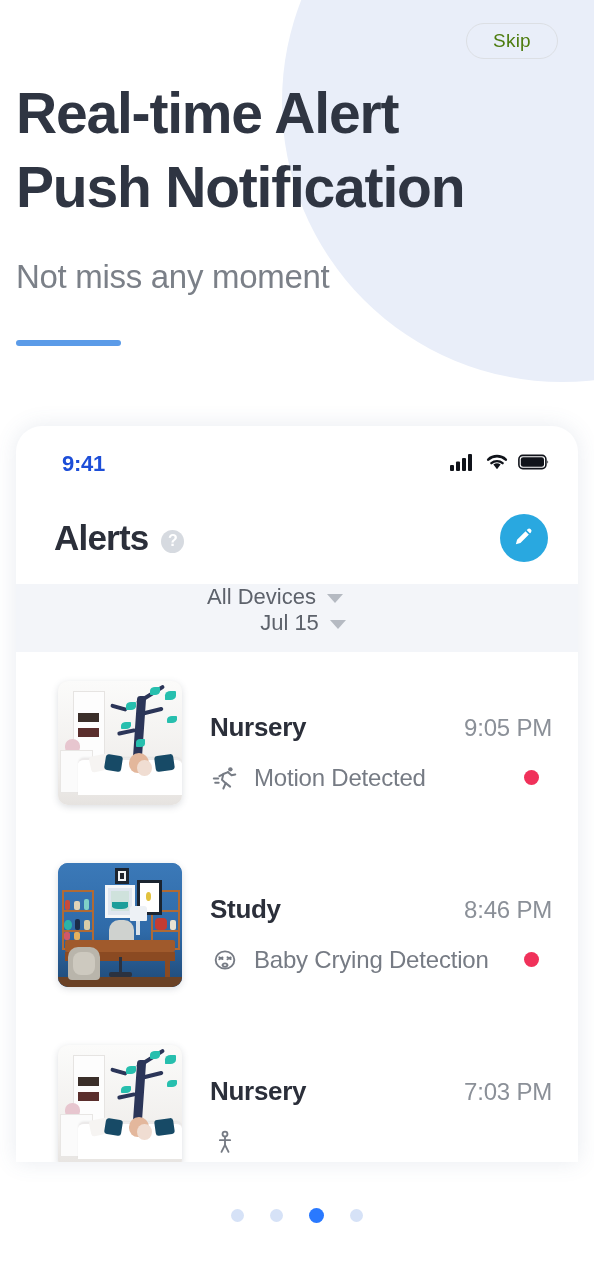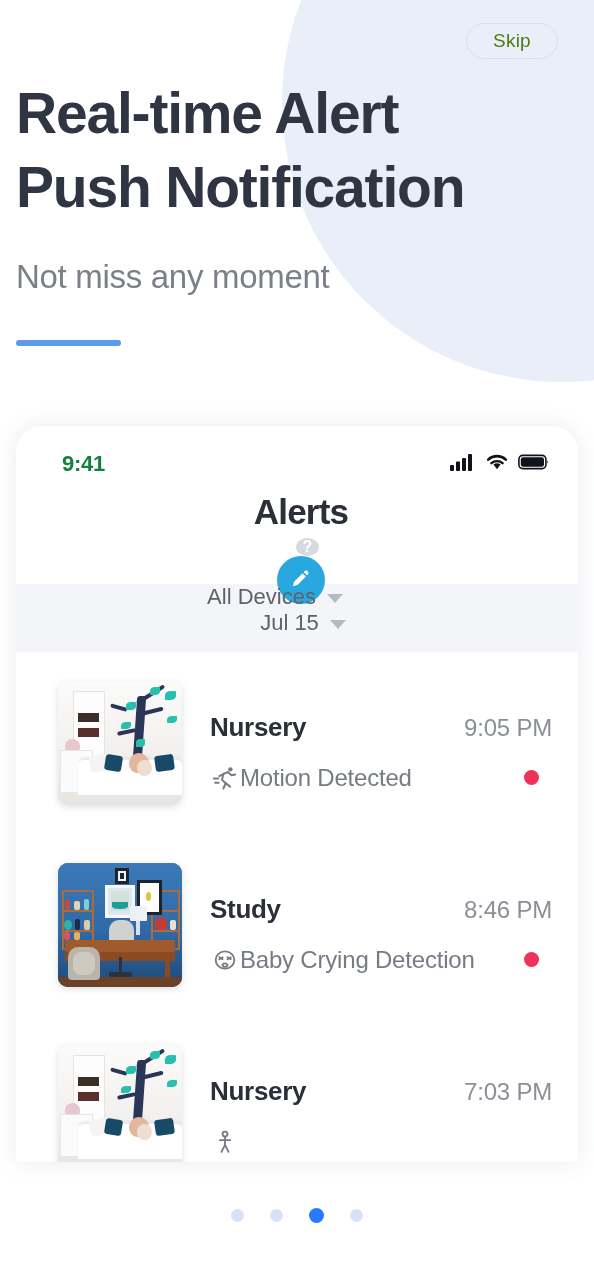--- a/index.html
+++ b/index.html
@@ -107,36 +107,35 @@
   .statusbar {
     height: 66px;
     display: flex;
     align-items: center;
     justify-content: space-between;
     padding: 10px 28px 0 46px;
   }
   .clock {
     font-size: 22px;
     font-weight: bold;
-    color: #15803d;
+    color: #1d4ed8;
     letter-spacing: -0.3px;
   }
   .status-icons {
     display: flex;
     align-items: center;
     gap: 9px;
   }
 
   
   .appbar {
     height: 92px;
     display: flex;
     align-items: center;
     padding: 0 30px 0 38px;
-    flex-direction: column;
   }
   .appbar-title {
     font-size: 35px;
     font-weight: bold;
     color: #2b2f3a;
     letter-spacing: -0.8px;
   }
   .help-icon {
     width: 23px;
     height: 23px;
@@ -244,20 +243,21 @@
   }
   .event-icon {
     width: 30px;
     height: 30px;
     flex: none;
     display: flex;
     align-items: center;
     justify-content: center;
   }
   .event-label {
+    margin-left: 14px;
     font-size: 24px;
     color: #767b84;
     letter-spacing: -0.2px;
     white-space: nowrap;
   }
   .unread-dot {
     margin-left: auto;
     width: 15px;
     height: 15px;
     border-radius: 50%;

